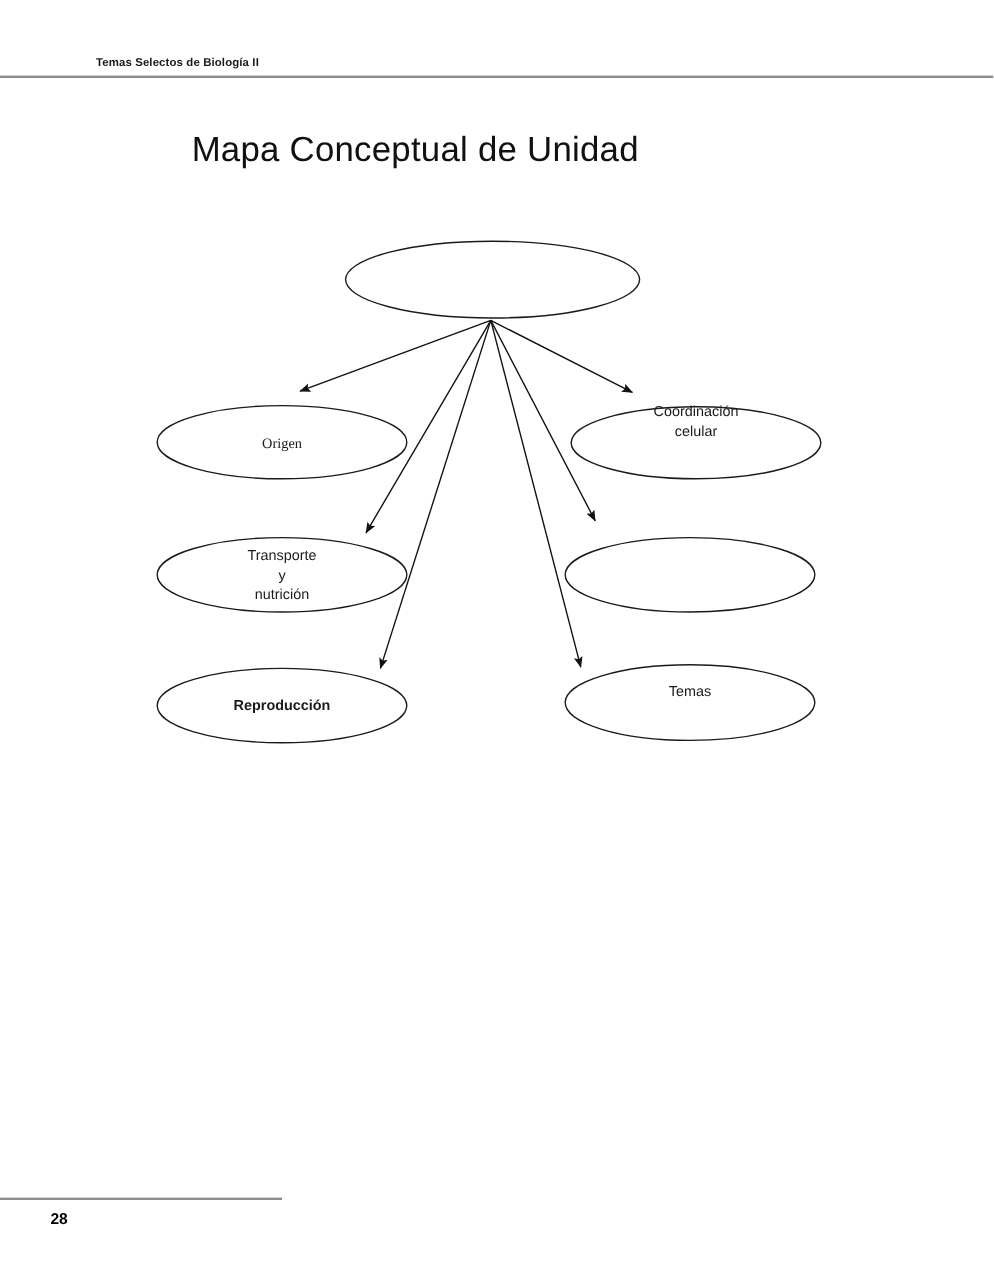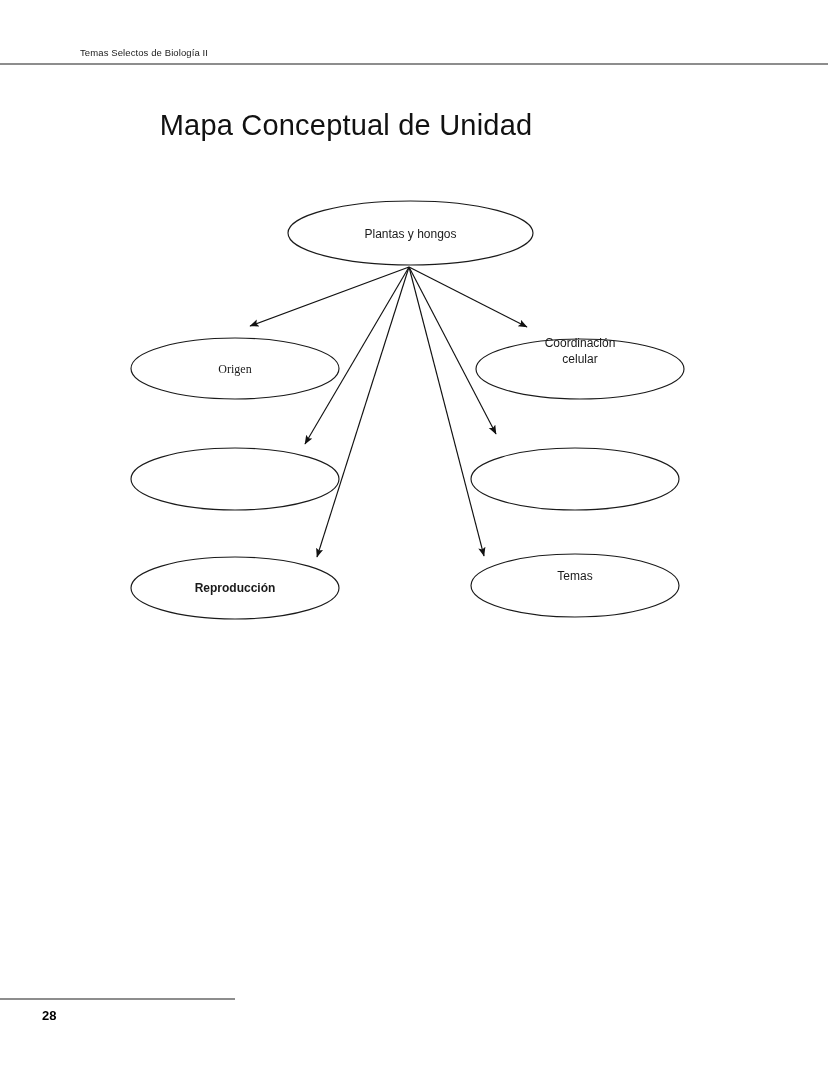--- a/index.html
+++ b/index.html
@@ -15,21 +15,21 @@
     color: #000000;
     overflow: hidden;
   }
 
   
   .running-head {
     position: absolute;
     left: 80px;
     top: 47px;
     font-size: 9.5px;
-    font-weight: 400;
+    font-weight: 700;
     letter-spacing: 0.1px;
     color: #1a1a1a;
     white-space: nowrap;
   }
   .header-rule {
     position: absolute;
     left: 0;
     top: 63px;
     width: 828px;
     height: 2px;
@@ -121,29 +121,33 @@
       <ellipse cx="410.5" cy="233" rx="122.5" ry="32"></ellipse>
       <ellipse cx="235" cy="368.5" rx="104" ry="30.5"></ellipse>
       <ellipse cx="580" cy="369" rx="104" ry="30"></ellipse>
       <ellipse cx="235" cy="479" rx="104" ry="31"></ellipse>
       <ellipse cx="575" cy="479" rx="104" ry="31"></ellipse>
       <ellipse cx="235" cy="588" rx="104" ry="31"></ellipse>
       <ellipse cx="575" cy="585.5" rx="104" ry="31.5"></ellipse>
     </g>
   </svg>
 
-  <div class="node-label root" style="left:288px; top:226px; width:245px;">Plantas y hongos</div>
 
   <div class="node-label" style="left:131px; top:361px; width:208px;font-family:Liberation Serif, serif;">Origen</div>
 
   <div class="node-label" style="left:476px; top:335px; width:208px;">
     <div>Coordinación</div>
     <div>celular</div>
   </div>
 
+  <div class="node-label" style="left:131px; top:455px; width:208px;">
+    <div>Transporte</div>
+    <div>y</div>
+    <div>nutrición</div>
+  </div>
 
 
   <div class="node-label" style="left:131px; top:580px; width:208px;font-weight:bold;">Reproducción</div>
 
   <div class="node-label" style="left:471px; top:568px; width:208px;">Temas</div>
 </div>
 
 <div class="footer-rule"></div>
 <div class="page-number">28</div>
 

